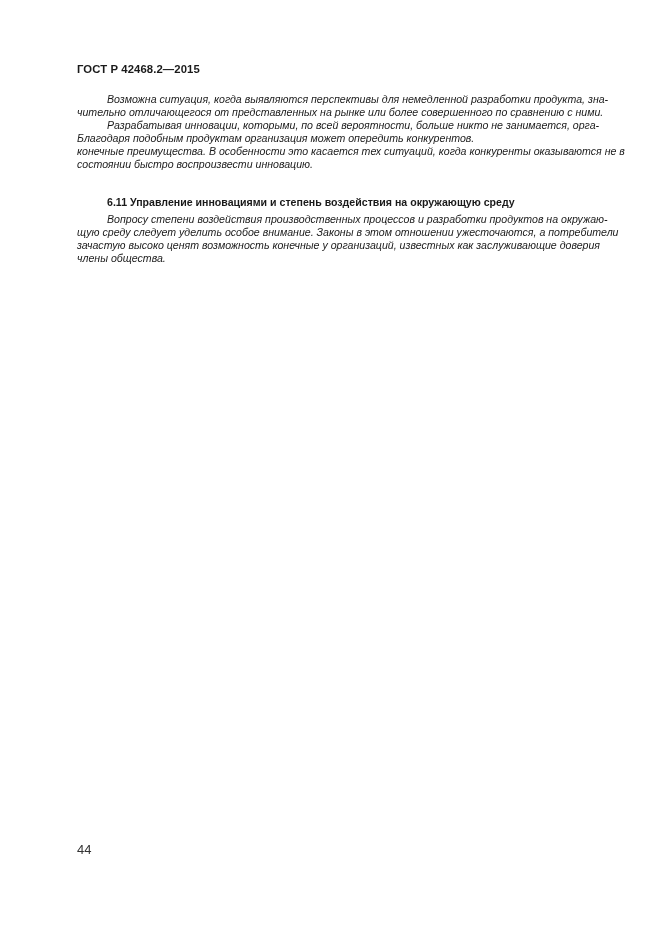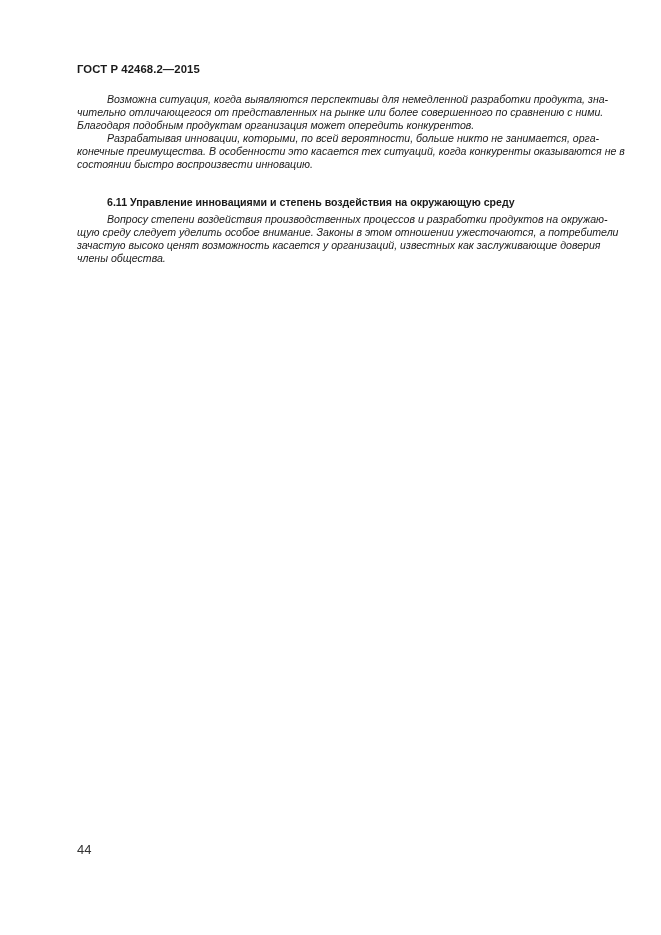--- a/index.html
+++ b/index.html
@@ -15,29 +15,29 @@
   </style>
 </head>
 <body>
 
 <div>
   <div class="doc-header">ГОСТ Р 42468.2—2015</div>
 
   <div class="body-block" style="top:93px;">
     <span class="line indent">Возможна ситуация, когда выявляются перспективы для немедленной разработки продукта, зна-</span>
     <span class="line">чительно отличающегося от представленных на рынке или более совершенного по сравнению с ними.</span>
+    <span class="line indent">Разрабатывая инновации, которыми, по всей вероятности, больше никто не занимается, орга-</span>
     <span class="line last">Благодаря подобным продуктам организация может опередить конкурентов.</span>
-    <span class="line indent">Разрабатывая инновации, которыми, по всей вероятности, больше никто не занимается, орга-</span>
     <span class="line">конечные преимущества. В особенности это касается тех ситуаций, когда конкуренты оказываются не в</span>
     <span class="line last">состоянии быстро воспроизвести инновацию.</span>
   </div>
 
   <div class="heading">6.11 Управление инновациями и степень воздействия на окружающую среду</div>
 
   <div class="body-block" style="top:213px;">
     <span class="line indent">Вопросу степени воздействия производственных процессов и разработки продуктов на окружаю-</span>
     <span class="line">щую среду следует уделить особое внимание. Законы в этом отношении ужесточаются, а потребители</span>
-    <span class="line">зачастую высоко ценят возможность касается у организаций, известных как заслуживающие доверия</span>
+    <span class="line">зачастую высоко ценят возможность конечные у организаций, известных как заслуживающие доверия</span>
     <span class="line last">члены общества.</span>
   </div>
 
   <div class="page-number">44</div>
 </div>
 
 </body></html>

